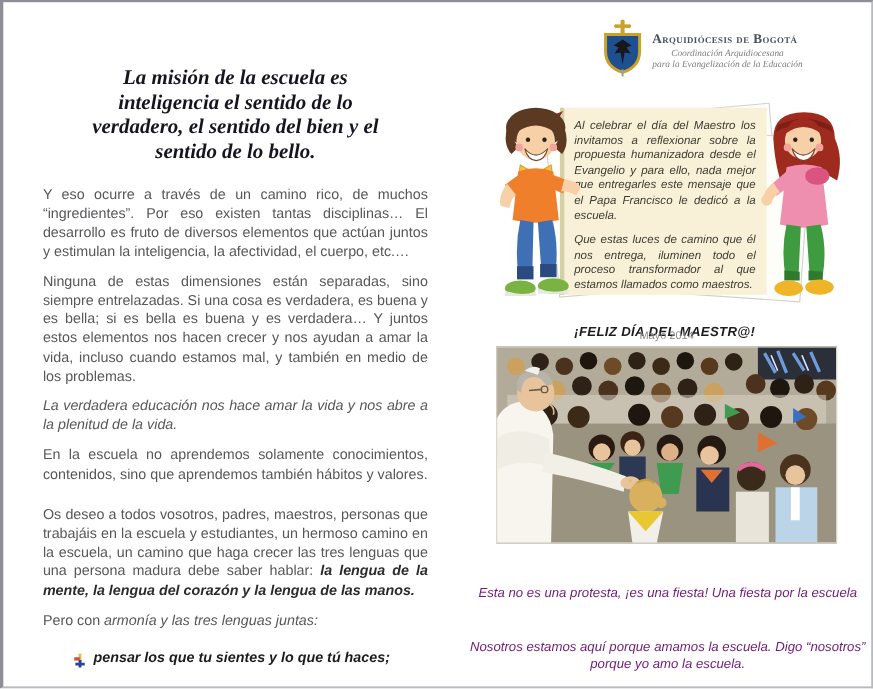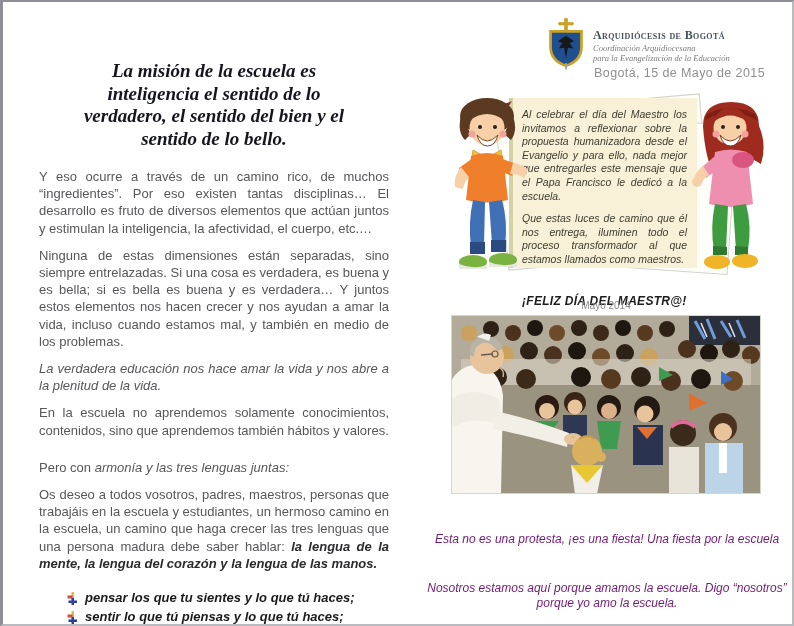--- a/index.html
+++ b/index.html
@@ -14,32 +14,32 @@
   .doc-title { width:332px; margin:16px auto 18px auto; text-align:center;
                font-family:"Liberation Serif", serif; font-style:italic; font-weight:bold;
                font-size:19px; line-height:22.5px; color:#15151f; }
   .body-p { font-size:13px; line-height:17.2px; color:#57575a; text-align:justify;
             margin-bottom:10px; }
   .body-p.italic { font-style:italic; }
   .gap-lg { margin-bottom:20px; }
   .bold-it { font-weight:bold; font-style:italic; color:#2b2b2e; }
   .it { font-style:italic; }
   .bullets { margin:16px 0 0 28px; }
-  .bullet-row { display:flex; align-items:flex-start; gap:7px;
+  .bullet-row { display:flex; align-items:flex-end; gap:7px;
                 font-weight:bold; font-style:italic; font-size:13px;
                 line-height:19px; color:#1b1b1b; }
   .bullet-glyph { flex:0 0 auto; margin-top:4px; }
 
   
   .logo-row { position:absolute; left:543px; top:15px; display:flex; }
   .logo-text { margin-left:7px; padding-top:11px; }
   .org-name { font-family:"Liberation Serif", serif; font-variant:small-caps;
               font-size:12px; letter-spacing:.4px; color:#45525e; font-weight:bold; }
   .org-sub { font-family:"Liberation Serif", serif; font-style:italic;
-             font-size:8.5px; line-height:10px; color:#7d7d80; }
+             font-size:8.5px; line-height:10px; color:#7d7d80; text-align:center; }
   .dateline { position:absolute; left:430px; top:64px; width:332px; text-align:right;
               font-size:12.5px; letter-spacing:.4px; color:#8f8f93; }
 
   .note-scene { position:absolute; left:440px; top:90px; width:336px; height:185px; }
   .paper-behind { position:absolute; background:#fdfdfa; border:1px solid #d2d2cb; }
   .pb1 { left:58px; top:10px; width:206px; height:160px; transform:rotate(-5deg); }
   .pb2 { left:84px; top:26px; width:206px; height:150px; transform:rotate(4deg); }
   .note { position:absolute; left:66px; top:6px; width:188px; height:170px;
           background:#f9f0d8; border-left:4px solid #d5d1a6; padding:10px 10px 6px 9px; }
   .note p { font-style:italic; font-size:10.5px; line-height:13.6px; color:#3c3c30;
@@ -74,42 +74,33 @@
       <div>La misión de la escuela es</div>
       <div>inteligencia el sentido de lo</div>
       <div>verdadero, el sentido del bien y el</div>
       <div>sentido de lo bello.</div>
     </div>
 
     <p class="body-p">Y eso ocurre a través de un camino rico, de muchos “ingredientes”. Por eso existen tantas disciplinas… El desarrollo es fruto de diversos elementos que actúan juntos y estimulan la inteligencia, la afectividad, el cuerpo, etc.…</p>
     <p class="body-p">Ninguna de estas dimensiones están separadas, sino siempre entrelazadas.  Si una cosa es verdadera, es buena y es bella; si es bella es buena y es verdadera…  Y juntos estos elementos nos hacen crecer y nos ayudan a amar la vida, incluso cuando estamos mal, y también en medio de los problemas.</p>
     <p class="body-p italic">La verdadera educación nos hace amar la vida y nos abre a la plenitud de la vida.</p>
     <p class="body-p gap-lg">En la escuela no aprendemos solamente conocimientos, contenidos, sino que aprendemos también hábitos y valores.</p>
+    <p class="body-p"><span>Os deseo a todos vosotros, padres, maestros, personas que trabajáis en la escuela y estudiantes, un hermoso camino en la escuela, un camino que haga crecer las tres lenguas que una persona madura debe saber hablar: </span><span class="bold-it">la lengua de la mente, la lengua del corazón y la lengua de las manos.</span></p>
     <p class="body-p"><span>Pero con </span><span class="it">armonía y las tres lenguas juntas:</span></p>
-    <p class="body-p"><span>Os deseo a todos vosotros, padres, maestros, personas que trabajáis en la escuela y estudiantes, un hermoso camino en la escuela, un camino que haga crecer las tres lenguas que una persona madura debe saber hablar: </span><span class="bold-it">la lengua de la mente, la lengua del corazón y la lengua de las manos.</span></p>
 
     <div class="bullets">
       <div class="bullet-row">
         <svg class="bullet-glyph" width="11" height="13" viewBox="0 0 11 13">
           <rect x="4.5" y="0" width="2.5" height="8" fill="#e8b93c"></rect>
           <rect x="0.5" y="3.5" width="5" height="3" fill="#d24a41"></rect>
           <rect x="4.5" y="6" width="2.5" height="7" fill="#2b3f9e"></rect>
           <rect x="1.5" y="8.5" width="8.5" height="2.5" fill="#2b3f9e"></rect>
         </svg>
         <span>pensar los que tu sientes y lo que tú haces;</span>
       </div>
-      <div class="bullet-row">
-        <svg class="bullet-glyph" width="11" height="13" viewBox="0 0 11 13">
-          <rect x="4.5" y="0" width="2.5" height="8" fill="#e8b93c"></rect>
-          <rect x="0.5" y="3.5" width="5" height="3" fill="#d24a41"></rect>
-          <rect x="4.5" y="6" width="2.5" height="7" fill="#2b3f9e"></rect>
-          <rect x="1.5" y="8.5" width="8.5" height="2.5" fill="#2b3f9e"></rect>
-        </svg>
-        <span>sentir lo que tú piensas y lo que tú haces;</span>
-      </div>
     </div>
   </div>
 
   <div class="logo-row">
     <svg width="40" height="54" viewBox="0 0 44 58">
       <rect x="20" y="1" width="4" height="13" fill="#c9a227"></rect>
       <rect x="14.5" y="5" width="15" height="3.5" fill="#c9a227"></rect>
       <circle cx="22" cy="1.8" r="1.6" fill="#c9a227"></circle>
       <circle cx="15" cy="6.7" r="1.6" fill="#c9a227"></circle>
       <circle cx="29" cy="6.7" r="1.6" fill="#c9a227"></circle>
@@ -117,21 +108,20 @@
       <path d="M22,20 l-9,6 5,2 -4,6 6,-1 2,12 2,-12 6,1 -4,-6 5,-2 z" fill="#16181c"></path>
       <rect x="21" y="50" width="2" height="7" fill="#9aa0a8"></rect>
     </svg>
     <div class="logo-text">
       <div class="org-name">Arquidiócesis de Bogotá</div>
       <div class="org-sub">Coordinación Arquidiocesana</div>
       <div class="org-sub">para la Evangelización de la Educación</div>
     </div>
   </div>
 
-  <div class="dateline">Bogotá, 15 de Mayo de 2015</div>
 
   <div class="note-scene">
     <div class="paper-behind pb1"></div>
     <div class="paper-behind pb2"></div>
 
     <div class="note">
       <p>Al celebrar el día del Maestro los invitamos a reflexionar sobre la propuesta humanizadora desde el Evangelio y para ello, nada mejor que entregarles este mensaje que el Papa Francisco le dedicó a la escuela.</p>
       <p>Que estas luces de camino que él nos entrega, iluminen todo el proceso transformador al que estamos llamados como maestros.</p>
       <div class="note-greeting">¡FELIZ DÍA DEL MAESTR@!</div>
     </div>

